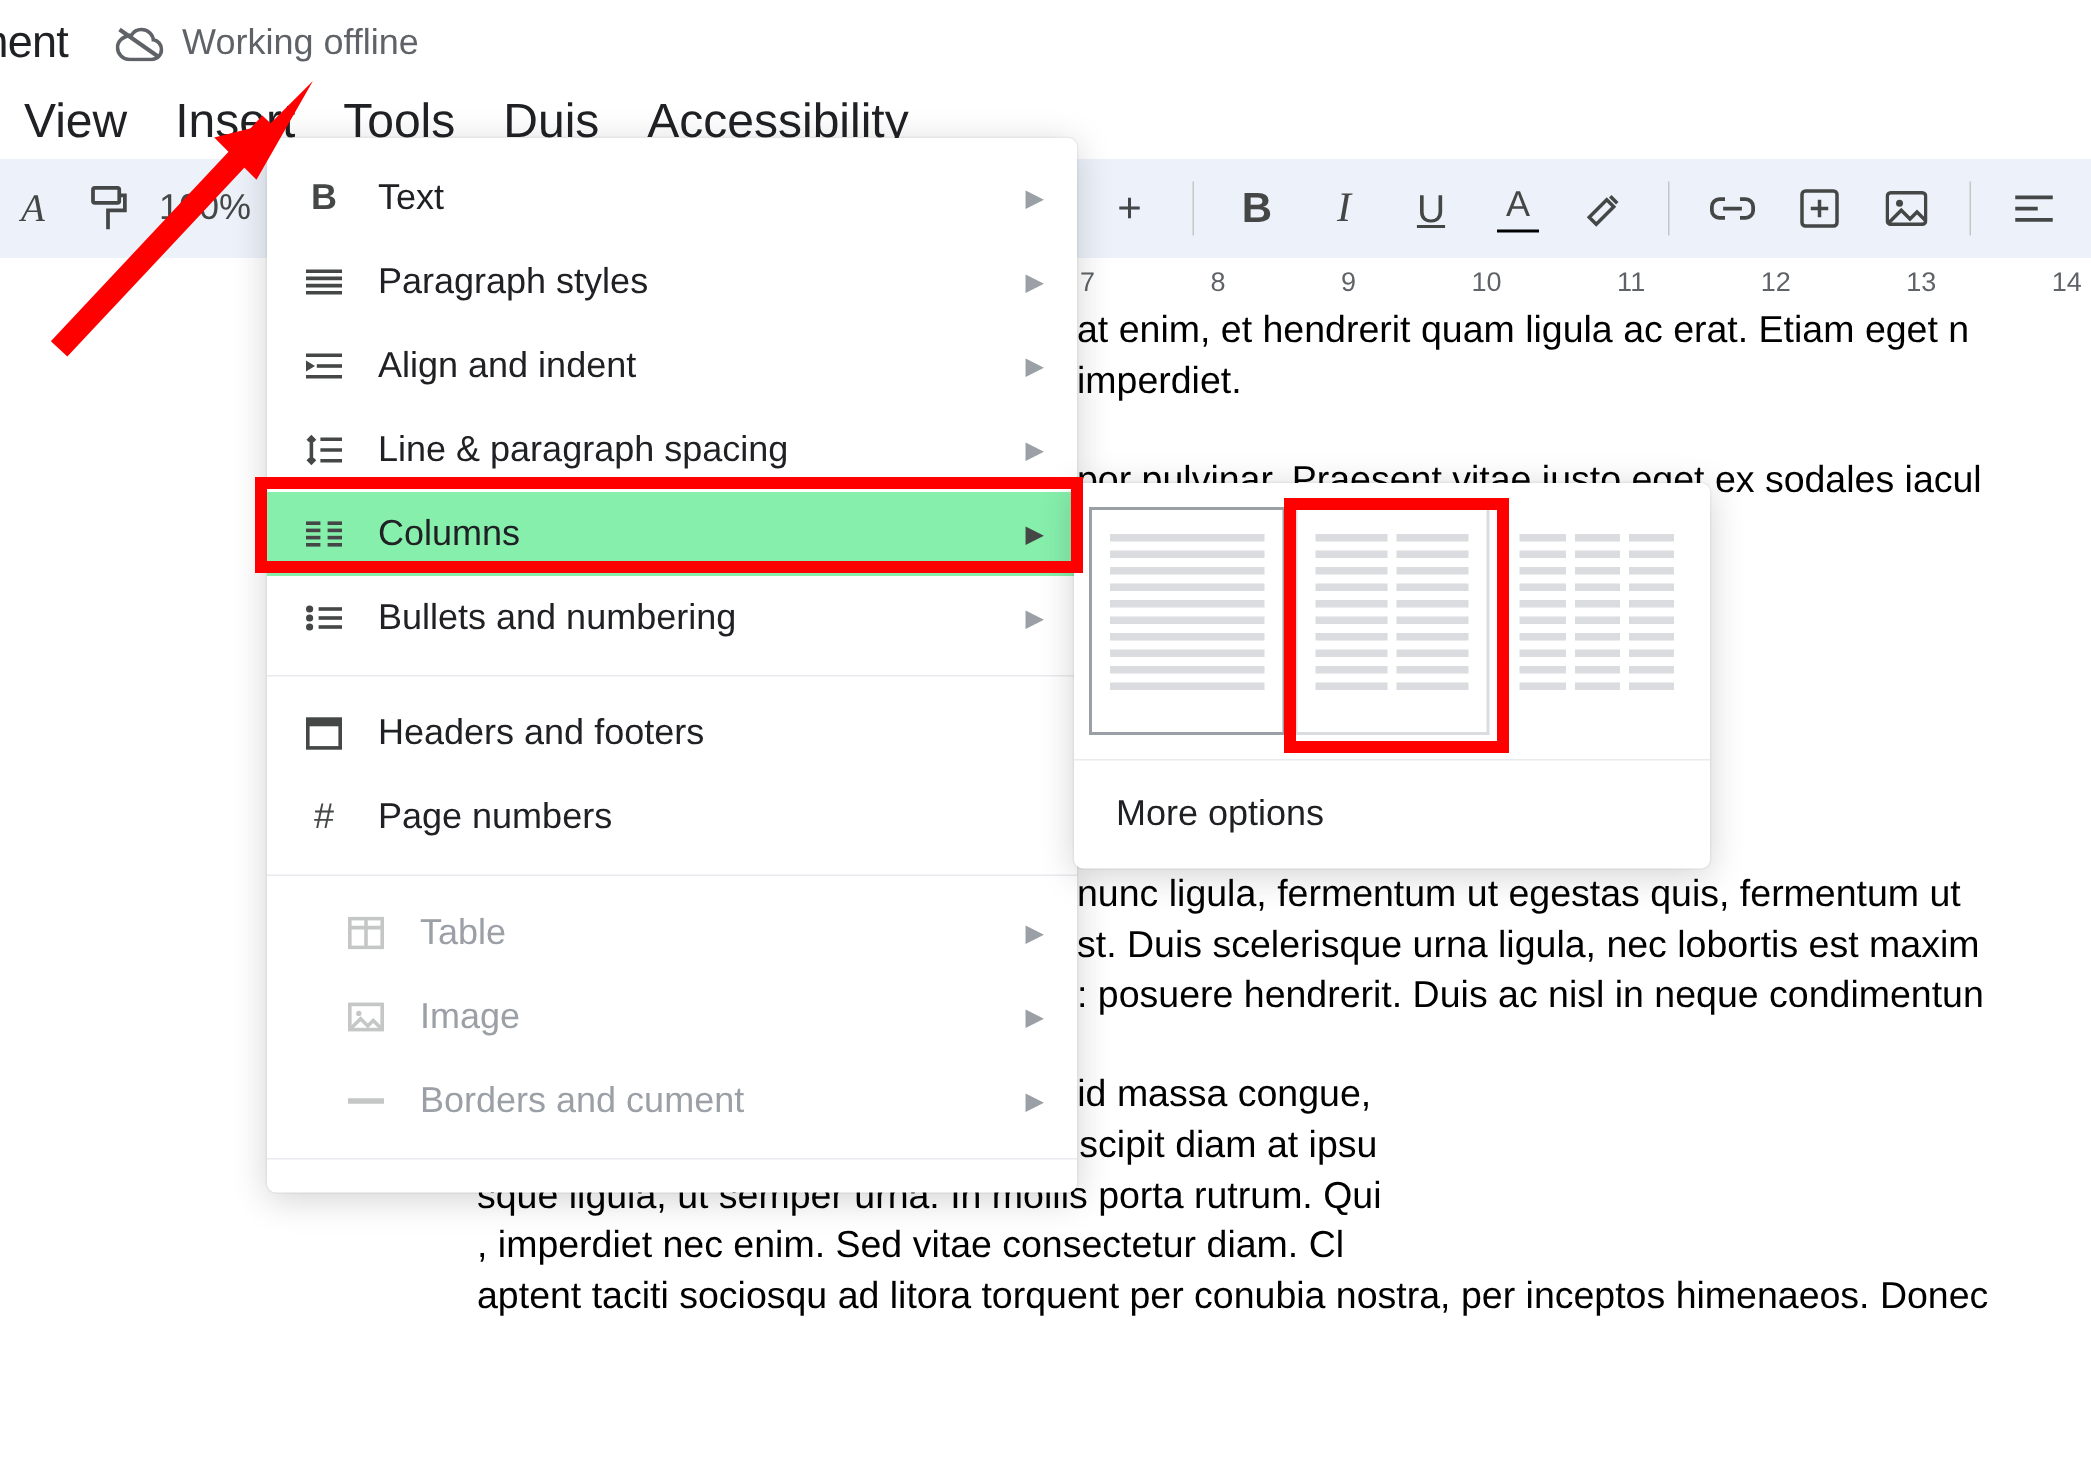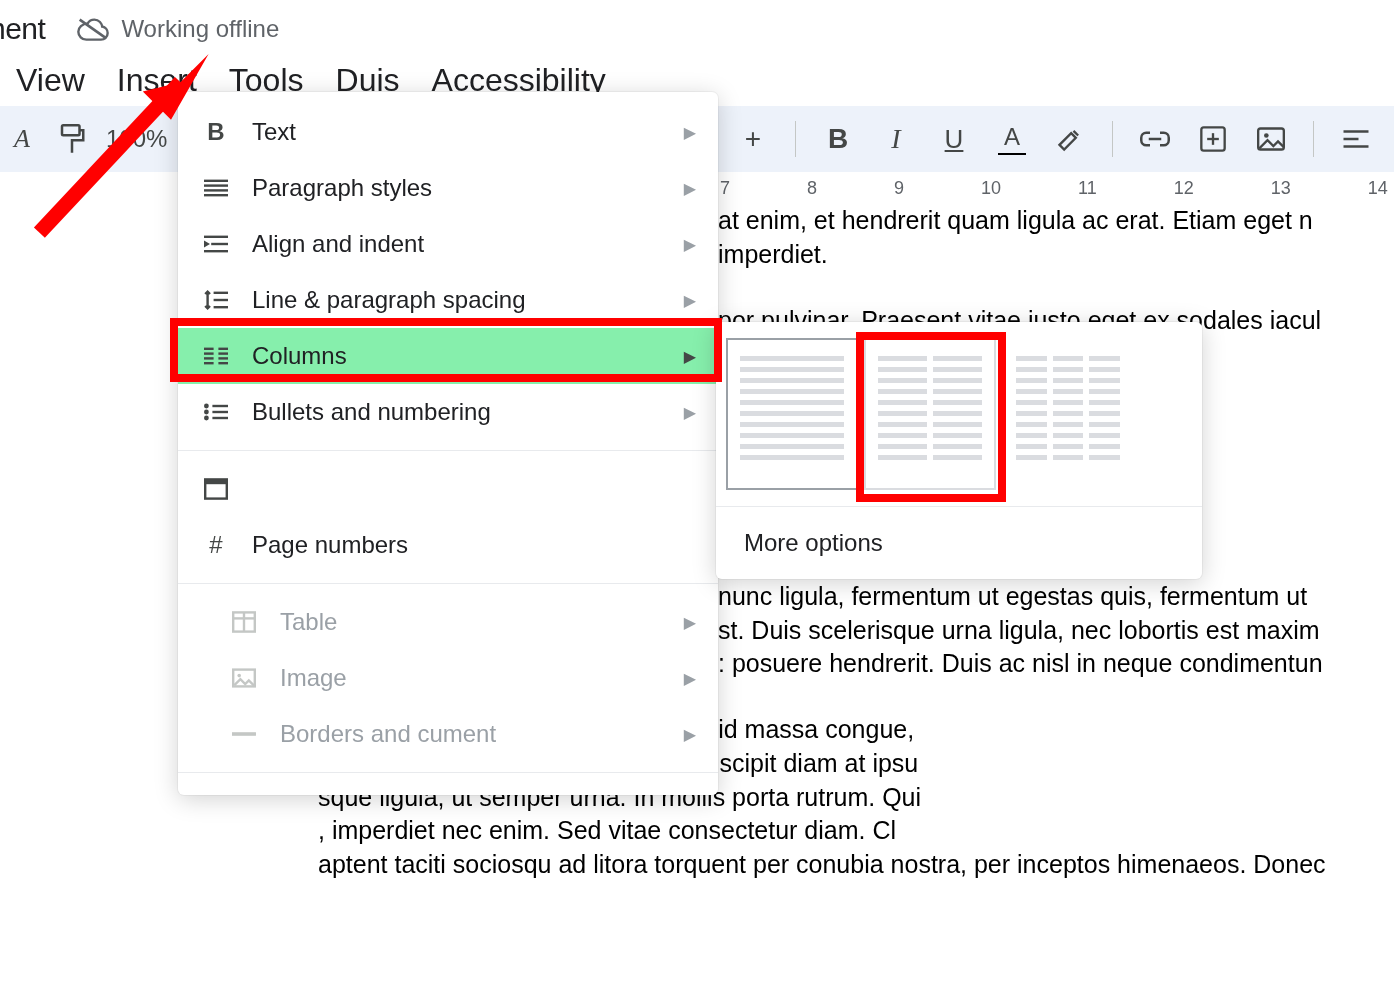--- a/index.html
+++ b/index.html
@@ -184,21 +184,21 @@
     border: 8px solid #ff0000;
     z-index: 60;
     pointer-events: none;
   }
 
   
   .flyout {
     position:absolute;
     top: 322px;
     left: 716px;
-    width: 486px;
+    width: 424px;
     background:#fff;
     border-radius:6px;
     box-shadow: 0 4px 24px rgba(0,0,0,0.18), 0 0 0 1px rgba(0,0,0,0.04);
     z-index: 55;
   }
   .flyout-row {
     display:flex;
     gap: 6px;
     padding: 16px 10px;
   }
@@ -449,20 +449,21 @@
 
   <div class="menu-sep"></div>
 
   <div class="menu-item">
     <span class="micon">
       <svg width="24" height="22" viewBox="0 0 20 18">
           <rect x="1" y="1" width="18" height="16" fill="none" stroke="#444746" stroke-width="2"></rect>
           <rect x="1" y="1" width="18" height="4" fill="#444746"></rect>
         </svg>
     </span>
+    <span>Headers and footers</span>
   </div>
   <div class="menu-item">
     <span class="micon" style="font-size:24px;">#</span>
     <span>Page numbers</span>
   </div>
 
   <div class="menu-sep"></div>
 
   <div class="menu-item disabled">
     <span class="micon">

